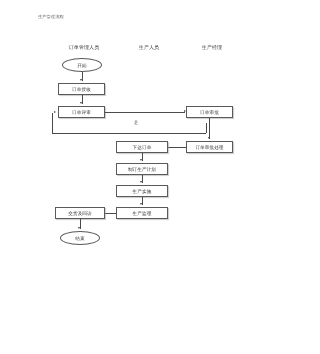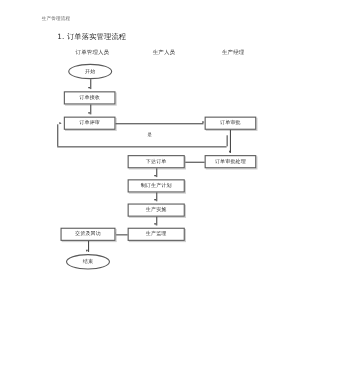--- a/index.html
+++ b/index.html
@@ -106,21 +106,20 @@
     white-space: nowrap;
   }
 </style>
 </head>
 <body>
 
 <div id="page">
 
   <div id="doc-header">生产管理流程</div>
 
-  <div id="doc-title">1. 订单落实管理流程</div>
 
   <div class="lane-header" id="lane-order">订单管理人员</div>
   <div class="lane-header" id="lane-staff">生产人员</div>
   <div class="lane-header" id="lane-manager">生产经理</div>
 
   <div class="node terminator" style="left:62px; top:58px; width:40px; height:14px;">开始</div>
 
   <div class="conn v" style="left:81.6px; top:72px; height:9px;"></div>
   <div class="arrow down" style="left:80.2px; top:79px;"></div>
 

